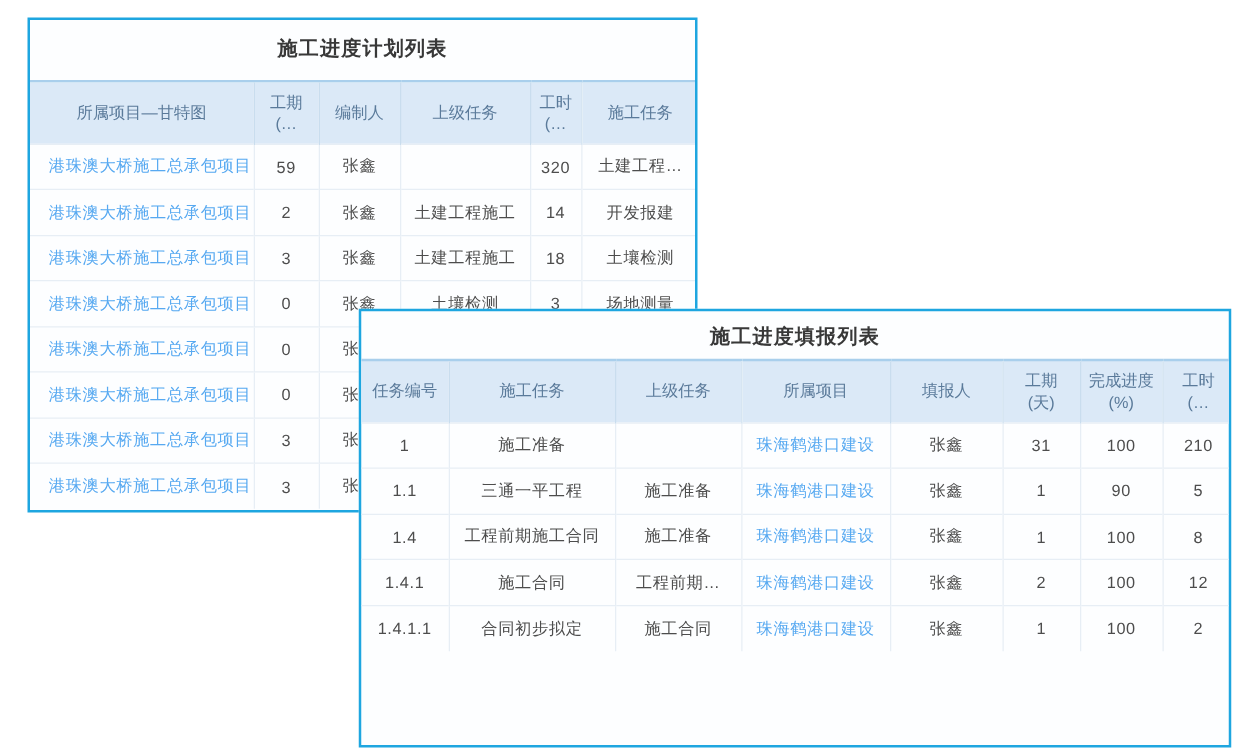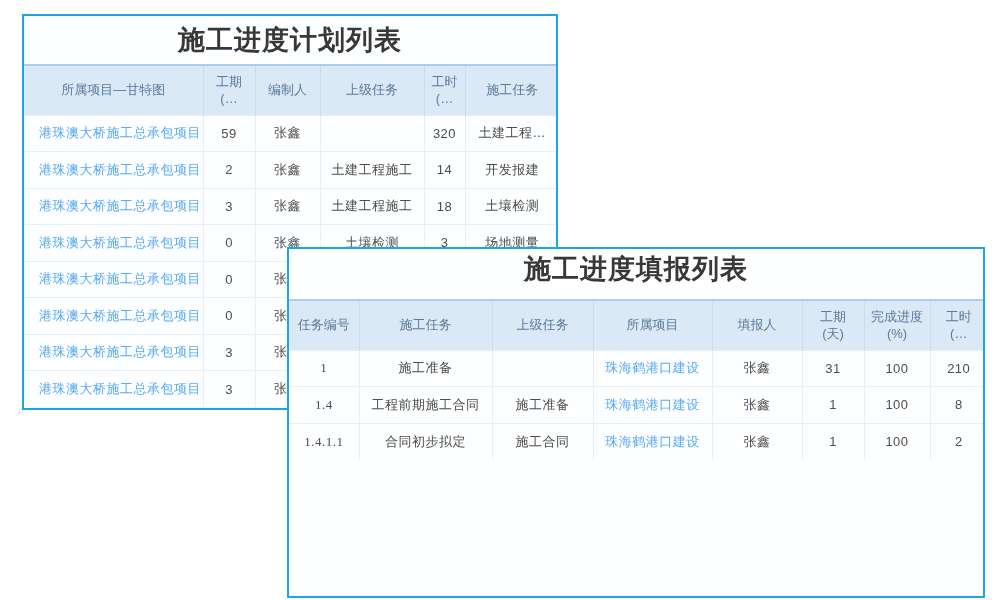--- a/index.html
+++ b/index.html
@@ -26,26 +26,26 @@
     position:absolute;
     border:2px solid var(--accent-border);
     background:var(--panel-bg);
     overflow:hidden;
   }
   .panel.plan-card{left:22px;top:14px;width:536px;height:396px;z-index:1;}
   .panel.report-card{left:287px;top:247px;width:698px;height:351px;z-index:2;}
   .panel-title{
     text-align:center;
     font-weight:bold;
-    font-size:27px;
+    font-size:16px;
     color:var(--title-text);
     letter-spacing:1px;
   }
   .plan-card .panel-title{height:48px;line-height:48px;}
-  .report-card .panel-title{height:50px;line-height:41px;}
+  .report-card .panel-title{height:38px;line-height:41px;}
   table{
     width:100%;
     table-layout:fixed;
     border-collapse:collapse;
   }
   th{
     background:var(--header-bg);
     border-top:2px solid var(--header-divider);
     border-left:1px solid var(--header-vline);
     font-weight:normal;
@@ -64,21 +64,21 @@
     color:var(--body-text);
     text-align:center;
     height:36.5px;
     padding:0 8px;
     border-top:1px solid var(--row-divider);
     border-left:1px solid var(--row-divider);
     white-space:nowrap;
     overflow:hidden;
     letter-spacing:0.5px;
   }
-  td:first-child{border-left:none;font-family:Liberation Serif, serif;}
+  td:first-child{border-left:none;}
   .plan-card td:first-child{text-align:left;padding-left:15px;}
   .link-cell{color:var(--link);cursor:pointer;}
 </style>
 </head>
 <body>
 
 <div class="panel plan-card">
   <div class="panel-title">施工进度计划列表</div>
   <table>
     <colgroup>
@@ -203,28 +203,48 @@
           <td>1</td>
           <td>施工准备</td>
           <td></td>
           <td class="link-cell">珠海鹤港口建设</td>
           <td>张鑫</td>
           <td>31</td>
           <td>100</td>
           <td>210</td>
         </tr>
         <tr>
+          <td>1.1</td>
+          <td>三通一平工程</td>
+          <td>施工准备</td>
+          <td class="link-cell">珠海鹤港口建设</td>
+          <td>张鑫</td>
+          <td>1</td>
+          <td>90</td>
+          <td>5</td>
+        </tr>
+        <tr>
           <td>1.4</td>
           <td>工程前期施工合同</td>
           <td>施工准备</td>
           <td class="link-cell">珠海鹤港口建设</td>
           <td>张鑫</td>
           <td>1</td>
           <td>100</td>
           <td>8</td>
+        </tr>
+        <tr>
+          <td>1.4.1</td>
+          <td>施工合同</td>
+          <td>工程前期…</td>
+          <td class="link-cell">珠海鹤港口建设</td>
+          <td>张鑫</td>
+          <td>2</td>
+          <td>100</td>
+          <td>12</td>
         </tr>
         <tr>
           <td>1.4.1.1</td>
           <td>合同初步拟定</td>
           <td>施工合同</td>
           <td class="link-cell">珠海鹤港口建设</td>
           <td>张鑫</td>
           <td>1</td>
           <td>100</td>
           <td>2</td>

